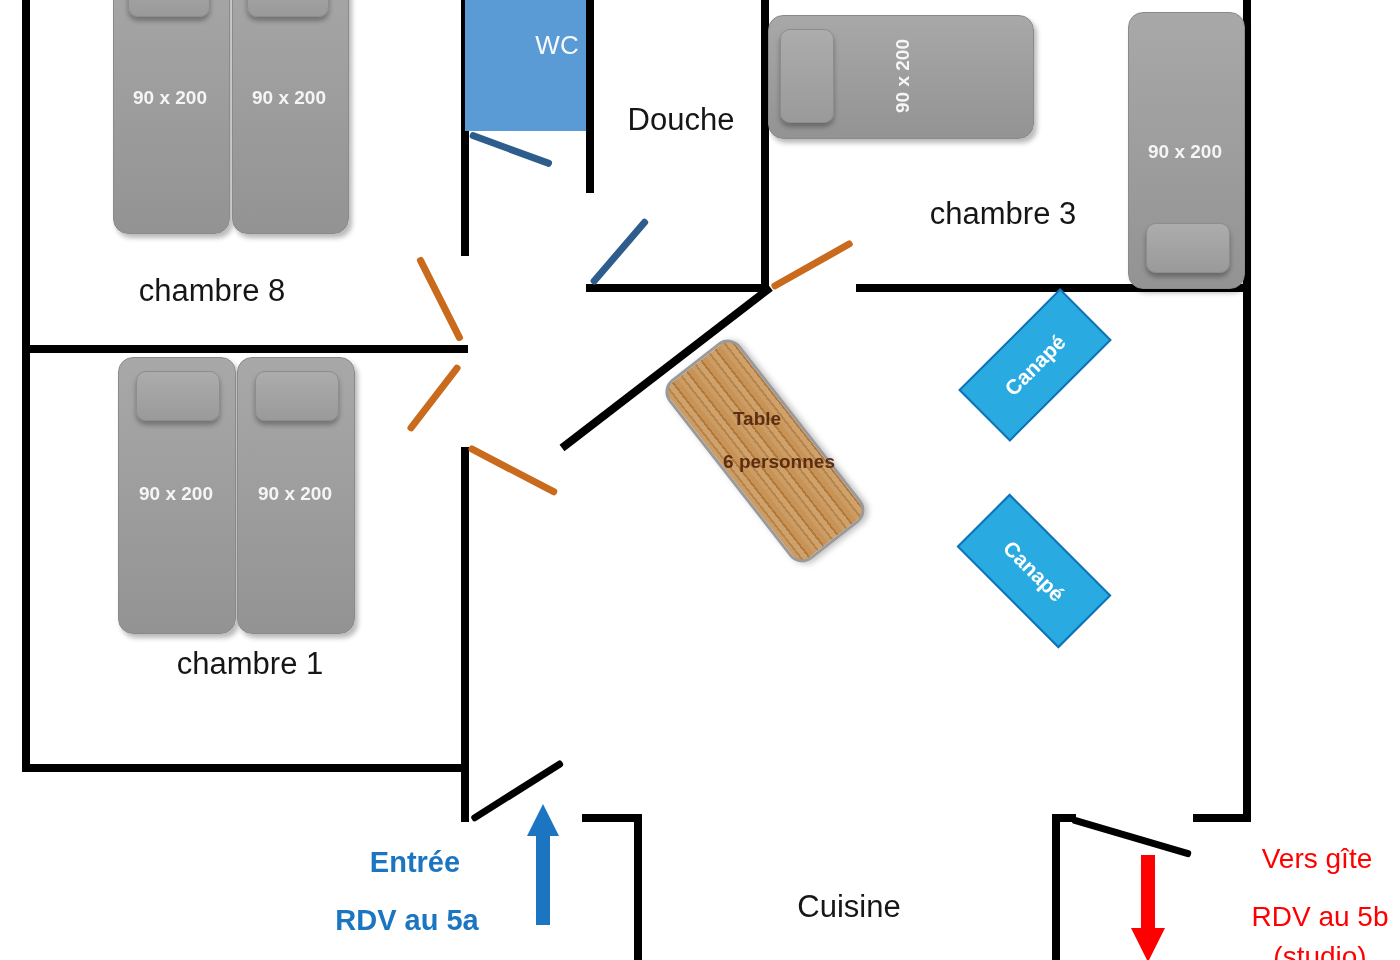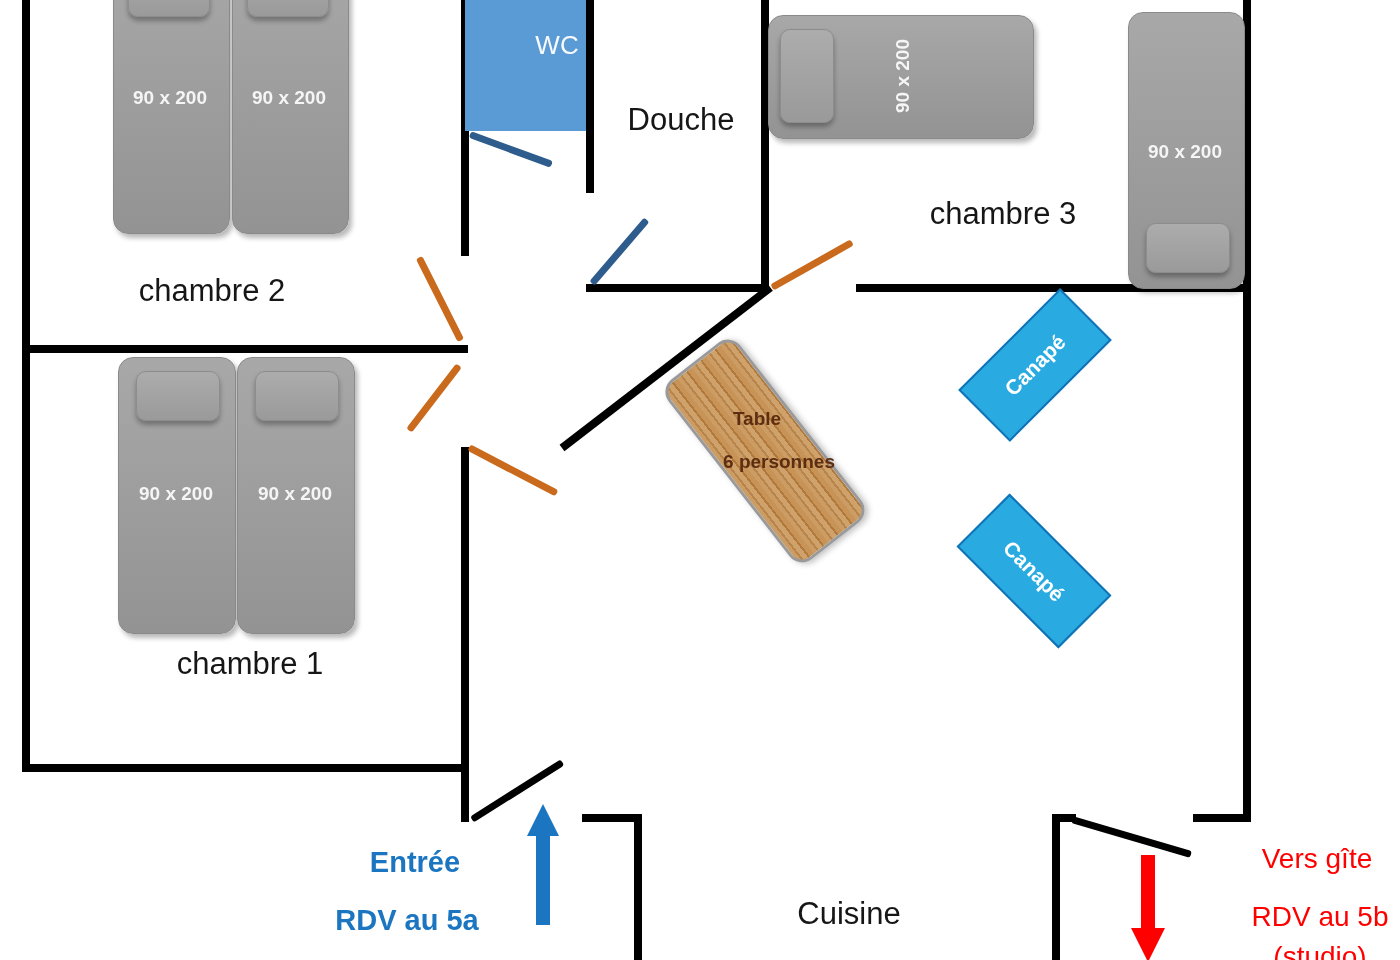--- a/index.html
+++ b/index.html
@@ -107,25 +107,25 @@
     <span>Canapé</span>
   </div>
   <div class="sofa" style="left:1034px;top:571px;width:140px;height:71px;transform:translate(-50%,-50%) rotate(45deg);">
     <span>Canapé</span>
   </div>
 
   <div class="table" style="left:765px;top:451px;width:85px;height:222px;transform:translate(-50%,-50%) rotate(-38deg);"></div>
   <div class="lbl table-lbl" style="left:757px;top:419px;">Table</div>
   <div class="lbl table-lbl" style="left:779px;top:462px;">6 personnes</div>
 
-  <div class="lbl room-lbl" style="left:212px;top:291px;">chambre 2</div>
+  <div class="lbl room-lbl" style="left:212px;top:291px;">chambre 8</div>
   <div class="lbl room-lbl" style="left:250px;top:664px;">chambre 1</div>
   <div class="lbl room-lbl" style="left:1003px;top:214px;">chambre 3</div>
   <div class="lbl room-lbl" style="left:681px;top:120px;">Douche</div>
-  <div class="lbl room-lbl" style="left:849px;top:907px;margin-top:7px;">Cuisine</div>
+  <div class="lbl room-lbl" style="left:849px;top:907px;">Cuisine</div>
 
   <div class="lbl blue-note" style="left:415px;top:862px;">Entrée</div>
   <div class="lbl blue-note" style="left:407px;top:920px;">RDV au 5a</div>
   <div class="arrow-head" style="left:527px;top:804px;border-left:16px solid transparent;border-right:16px solid transparent;border-bottom:32px solid var(--entrance-blue,#1B75C0);"></div>
   <div class="arrow-shaft" style="left:536px;top:833px;width:14px;height:92px;background:var(--entrance-blue,#1B75C0);"></div>
 
   <div class="lbl red-note" style="left:1317px;top:859px;">Vers gîte</div>
   <div class="lbl red-note" style="left:1320px;top:917px;">RDV au 5b</div>
   <div class="lbl red-note" style="left:1320px;top:957px;">(studio)</div>
   <div class="arrow-shaft" style="left:1141px;top:855px;width:14px;height:75px;background:var(--exit-red,#FF0000);"></div>

